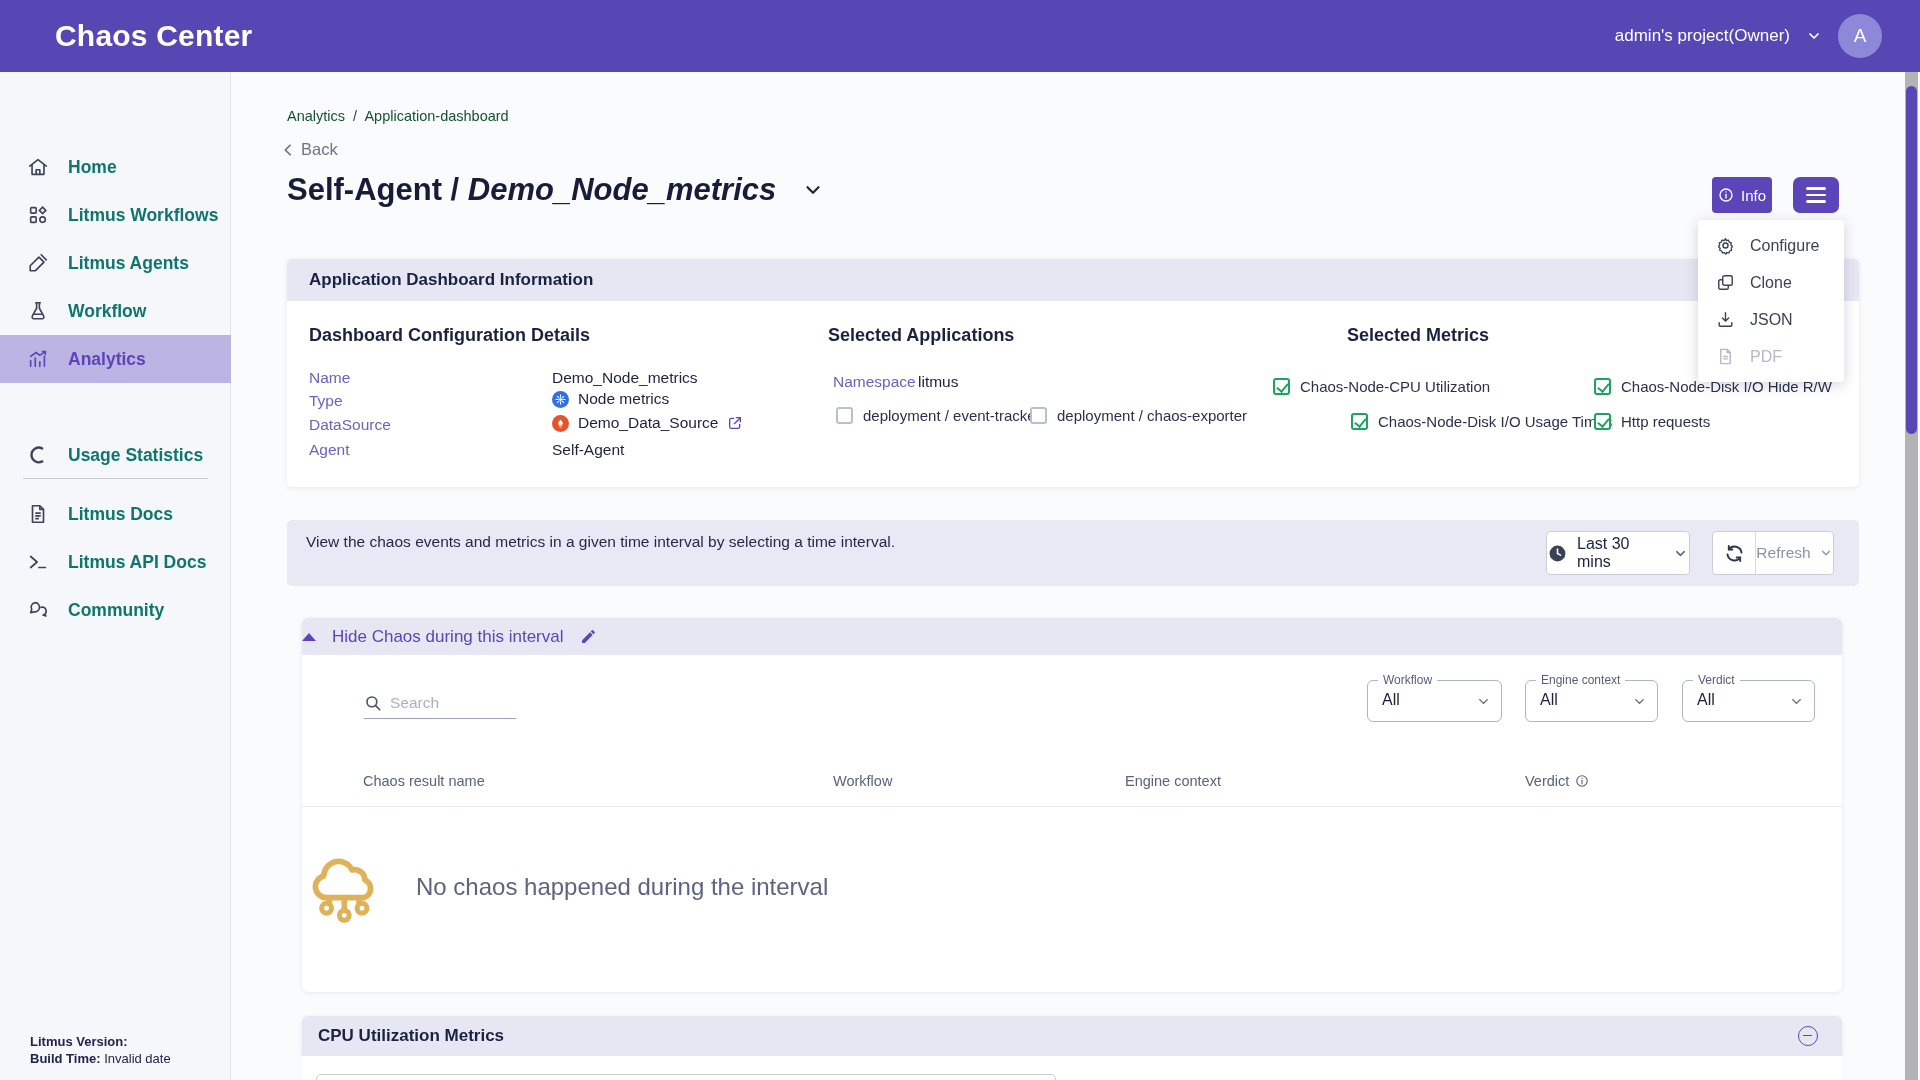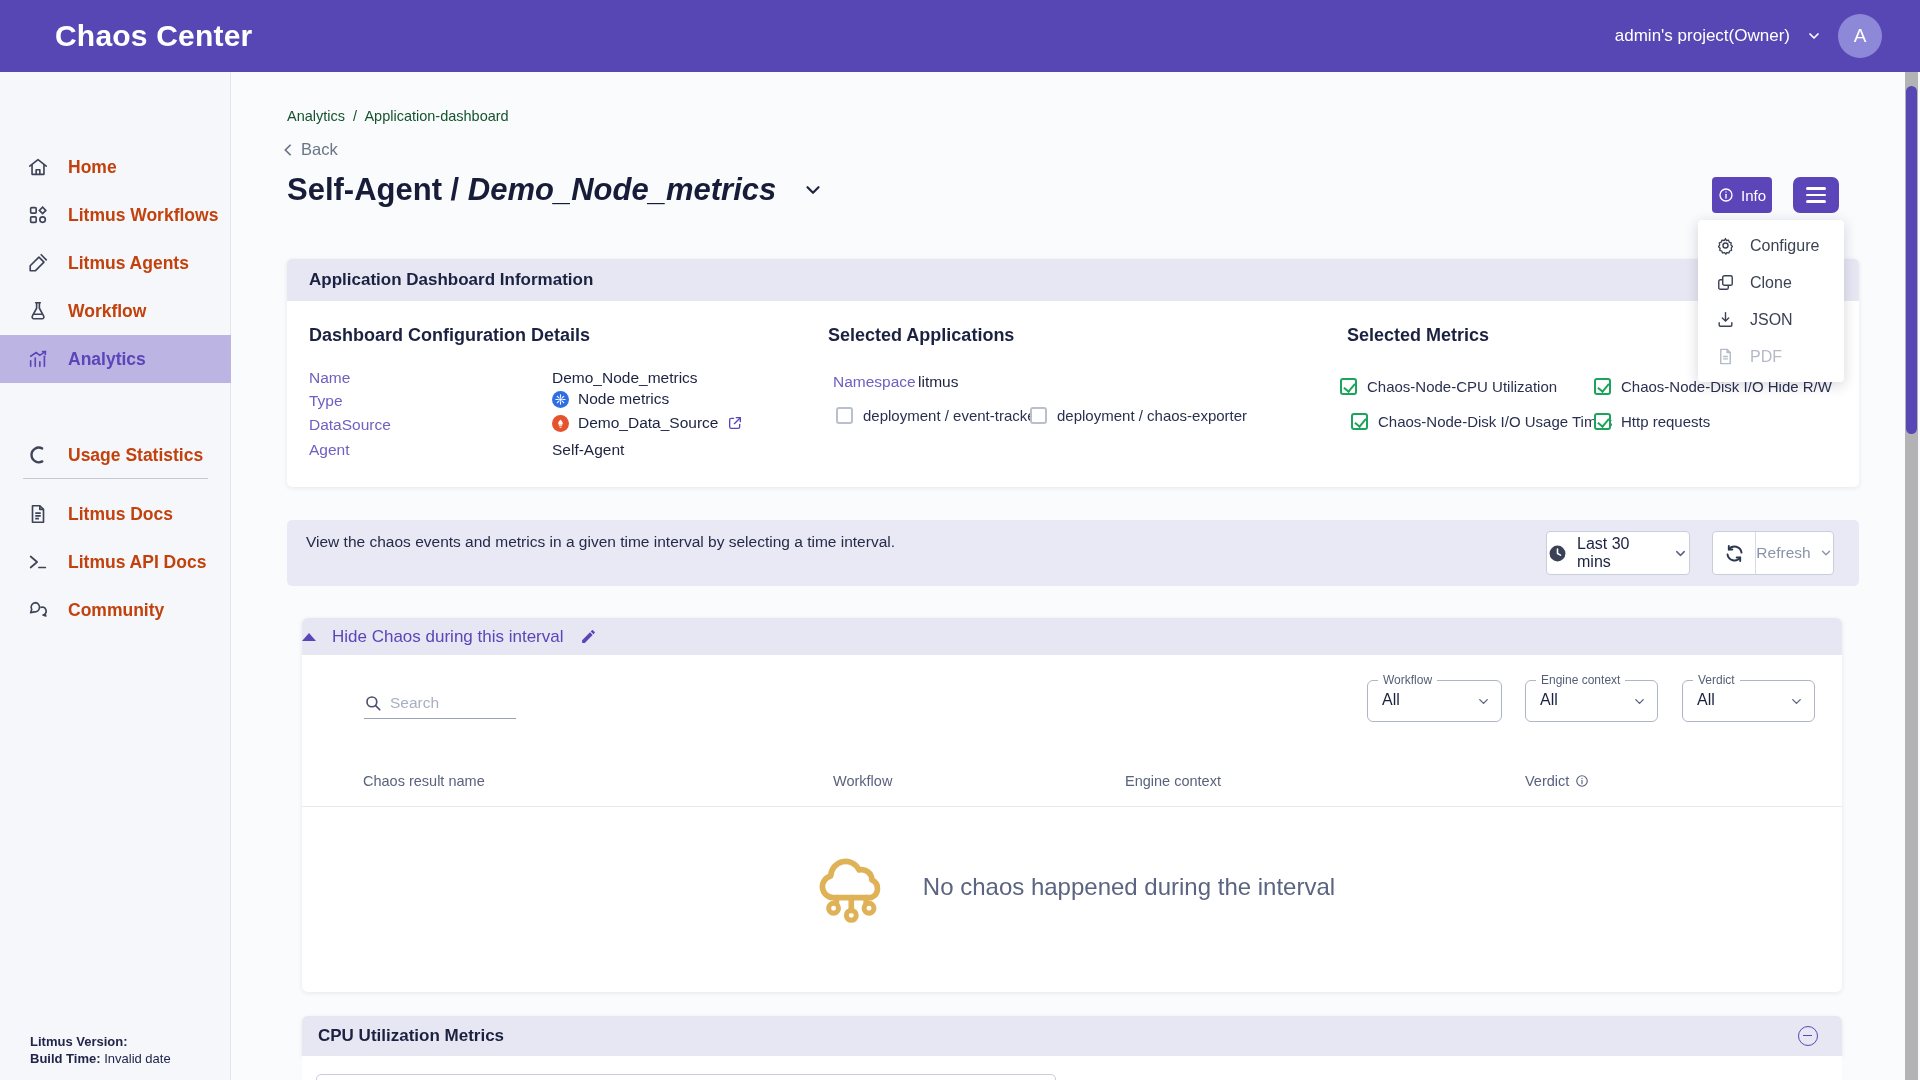--- a/index.html
+++ b/index.html
@@ -16,21 +16,21 @@
   .header{position:absolute;left:0;top:0;width:1920px;height:72px;background:var(--header);display:flex;align-items:center;z-index:30;}
   .header-title{color:#ffffff;font-size:30px;font-weight:700;margin-left:55px;letter-spacing:.2px;}
   .header-right{position:absolute;right:38px;top:0;height:72px;display:flex;align-items:center;gap:16px;}
   .project-name{color:#fff;font-size:17px;}
   .avatar{width:44px;height:44px;border-radius:50%;background:var(--avatar);color:#fff;display:flex;align-items:center;justify-content:center;font-size:19px;}
 
   
   .sidebar{position:absolute;left:0;top:72px;width:231px;height:1008px;background:#f6f7fb;border-right:1px solid #e4e4ee;z-index:20;}
   .side-item{position:absolute;left:0;width:231px;height:48px;display:flex;align-items:center;cursor:pointer;}
   .side-item .s-icon{width:22px;height:22px;margin-left:27px;color:#3e4458;}
-  .side-item .s-label{margin-left:19px;font-size:17.5px;font-weight:600;color:#c2410c;}
+  .side-item .s-label{margin-left:19px;font-size:17.5px;font-weight:600;color:#0f766e;}
   .side-item.active{background:var(--selected);}
   .side-item.active .s-icon{color:var(--accent);}
   .side-item.active .s-label{color:var(--accent);}
   .side-divider{position:absolute;left:23px;width:185px;border-top:1px solid #c9c9d6;}
   .version-box{position:absolute;left:30px;top:961px;font-size:13px;color:#20254a;line-height:17px;}
   .version-box b{font-weight:700;}
 
   
   .scroll-track{position:absolute;right:2px;top:72px;width:13px;height:1008px;background:#b3b3b6;z-index:40;}
   .scroll-thumb{position:absolute;left:1px;top:14px;width:11px;height:348px;background:var(--header);border-radius:6px;}
@@ -84,21 +84,21 @@
   .tri-up{width:0;height:0;border-left:7px solid transparent;border-right:7px solid transparent;border-bottom:8px solid var(--accent);}
   .search-wrap{position:absolute;left:62px;top:76px;display:flex;align-items:flex-end;gap:8px;border-bottom:1px solid #9aa2b8;width:152px;padding-bottom:6px;}
   .search-wrap input{border:none;outline:none;background:transparent;font-size:15.5px;width:118px;color:#1c2240;font-family:inherit;}
   .search-wrap input::placeholder{color:#a9b0c0;}
   .mui-select{position:absolute;top:62px;height:42px;border:1px solid #aeb5c4;border-radius:6px;background:#fff;cursor:pointer;}
   .mui-select .fl{position:absolute;top:-8px;left:10px;background:#fff;padding:0 5px;font-size:12px;color:#555e76;}
   .mui-select .val{position:absolute;left:14px;top:10px;font-size:16px;color:#1b2140;}
   .mui-select .sel-caret{position:absolute;right:10px;top:13px;color:#5c6480;}
   .tbl-hd{position:absolute;top:155px;font-size:14.5px;color:#59627e;display:flex;align-items:center;gap:6px;}
   .tbl-line{position:absolute;left:0;top:188px;width:1540px;border-top:1px solid #e8eaf1;}
-  .empty-state{position:absolute;left:0;top:230px;width:1540px;display:flex;align-items:center;justify-content:center;gap:28px;}
+  .empty-state{position:absolute;left:0;top:230px;width:1540px;display:flex;align-items:center;gap:28px;}
   .empty-text{font-size:24px;color:#5b6480;}
 
   
   .cpu-bar{position:absolute;left:302px;top:1016px;width:1540px;height:40px;background:var(--lavender);border-radius:6px 6px 0 0;display:flex;align-items:center;box-shadow:0 1px 4px rgba(30,30,70,.08);}
   .cpu-bar .panel-t{margin-left:16px;font-size:17px;font-weight:700;color:#1b2140;}
   .cpu-body{position:absolute;left:302px;top:1056px;width:1540px;height:24px;background:#fff;}
   .legend-box{position:absolute;left:14px;top:18px;width:740px;height:20px;border:1px solid #c9cdd6;border-radius:5px 5px 0 0;background:#fff;}
   .collapse-btn{position:absolute;right:24px;top:10px;width:20px;height:20px;border:1.6px solid var(--accent);border-radius:50%;cursor:pointer;}
   .collapse-btn::after{content:"";position:absolute;left:4px;top:8px;width:9px;border-top:1.6px solid var(--accent);}
 
@@ -365,21 +365,21 @@
 <div class="chk-row" style="left:836px;top:407px;">
   <span class="chk"></span>
   <span>deployment / event-tracker</span>
 </div>
 <div class="chk-row" style="left:1030px;top:407px;">
   <span class="chk"></span>
   <span>deployment / chaos-exporter</span>
 </div>
 
 <div class="sec-title" style="left:1347px;top:325px;">Selected Metrics</div>
-<div class="chk-row" style="left:1340px;top:378px;">
+<div class="chk-row" style="left:1273px;top:378px;">
   <span class="chk green"></span>
   <span>Chaos-Node-CPU Utilization</span>
 </div>
 <div class="chk-row" style="left:1594px;top:378px;">
   <span class="chk green"></span>
   <span>Chaos-Node-Disk I/O Hide R/W</span>
 </div>
 <div class="chk-row" style="left:1351px;top:413px;">
   <span class="chk green"></span>
   <span>Chaos-Node-Disk I/O Usage Times</span>

